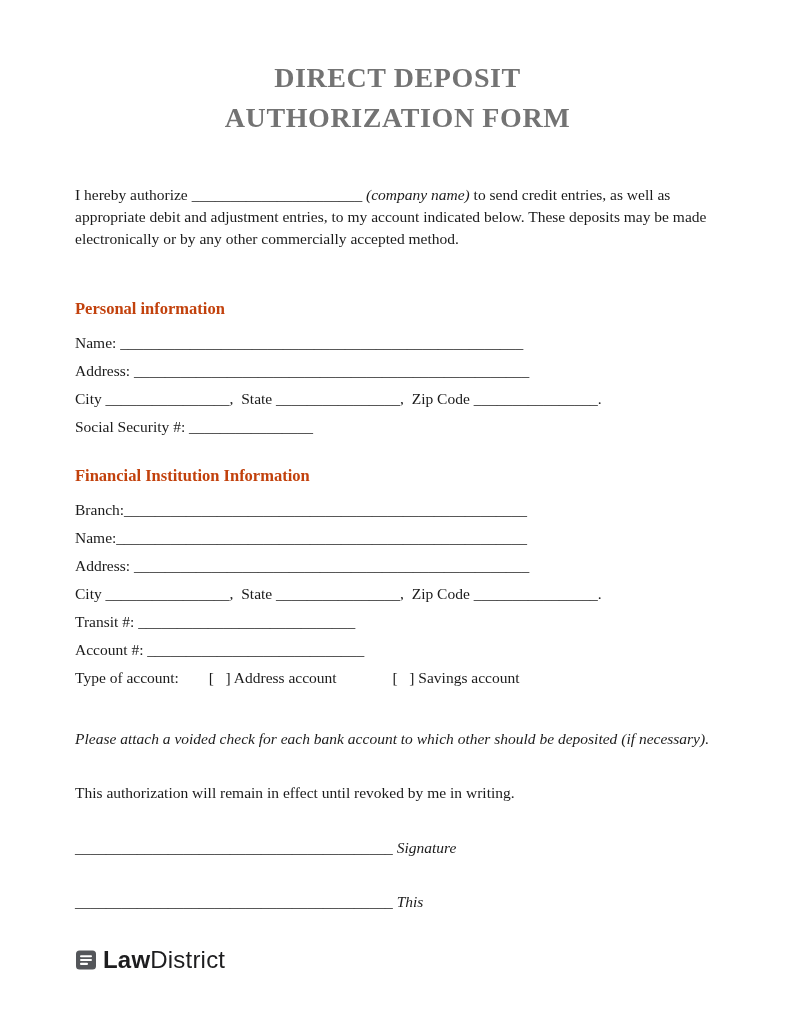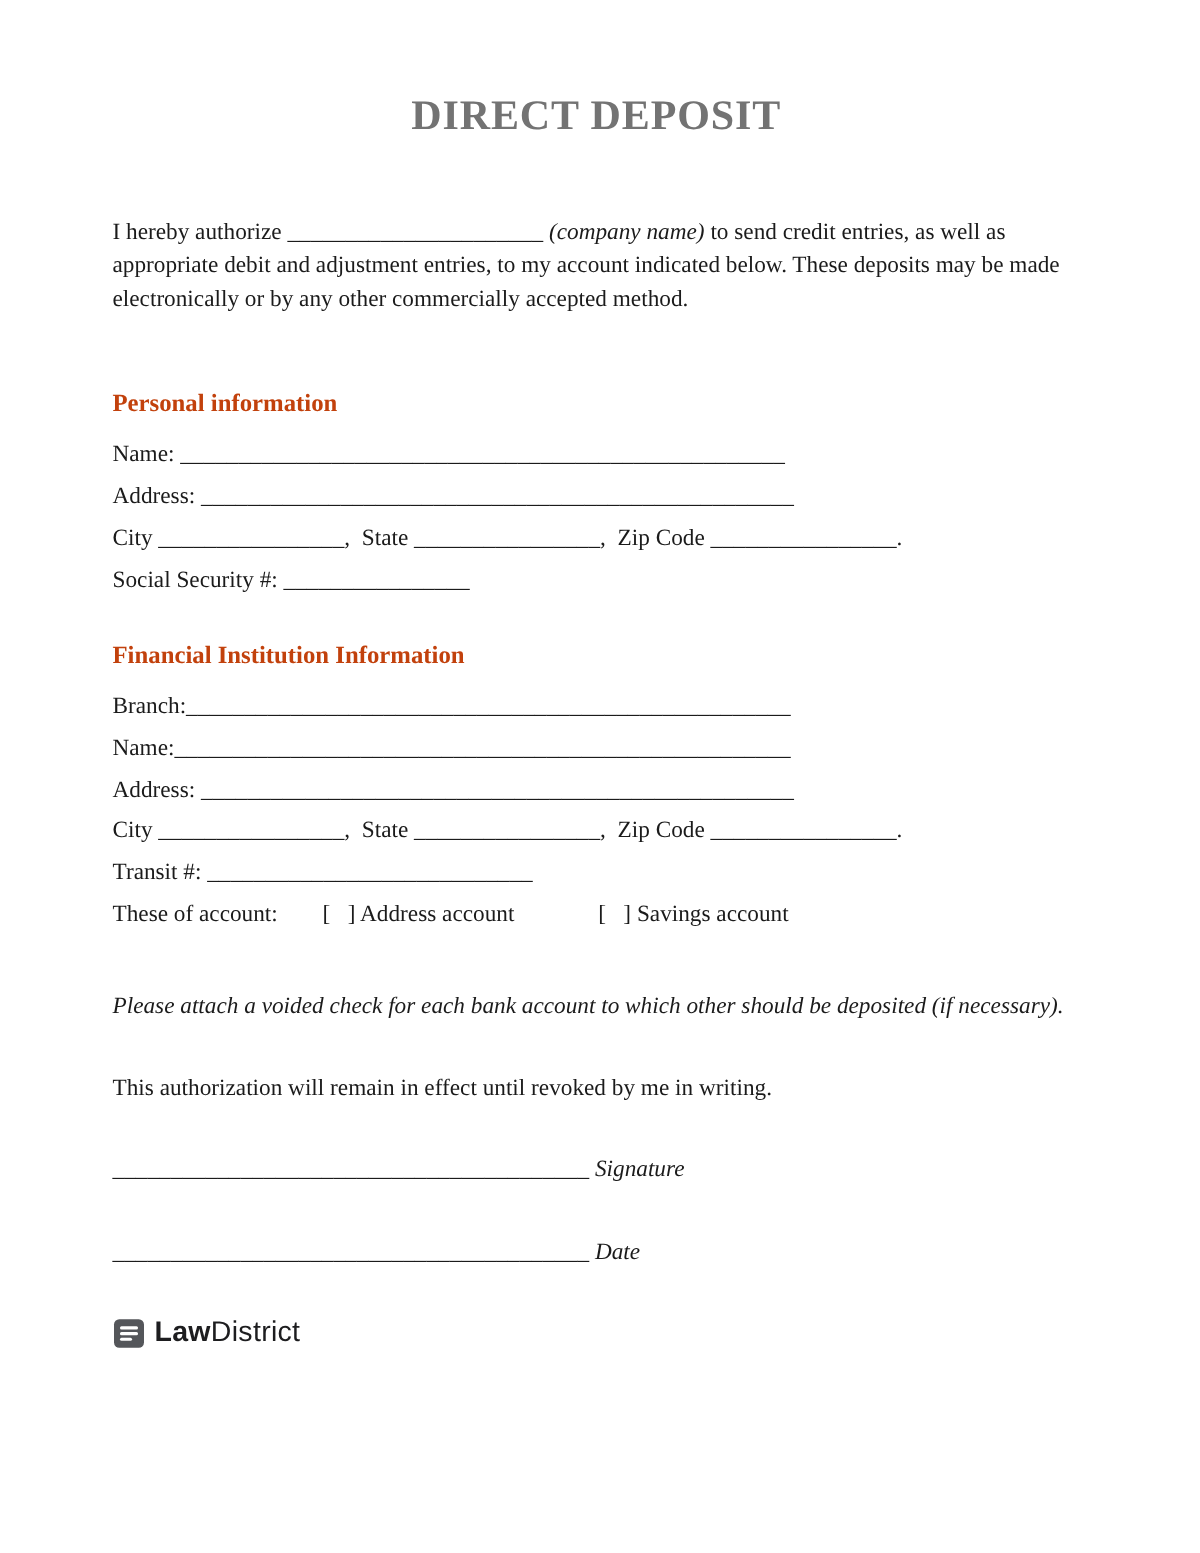--- a/index.html
+++ b/index.html
@@ -55,34 +55,35 @@
   .sig-row { margin-bottom: 33px; line-height: 1.4; }
   .footer {
     display: flex;
     align-items: center;
     gap: 6px;
     margin-top: 14px;
     font-family: "Liberation Sans", sans-serif;
   }
   .logo-icon { display: inline-flex; }
   .logo-text {
-    font-size: 19px;
+    font-size: 24px;
     color: #1d1d1f;
     letter-spacing: 0.2px;
   }
   .logo-text .bold { font-weight: 700; }
   .logo-text .regular { font-weight: 400; }
 </style>
 </head>
 <body>
 
 <div class="page">
 
   <h1 class="title">
     <div>DIRECT DEPOSIT</div>
+    <div>AUTHORIZATION FORM</div>
   </h1>
 
   <p class="intro">
     <span>I hereby authorize</span>
     <span>______________________</span>
     <span class="italic">(company name)</span>
     <span>to send credit entries, as well as appropriate debit and adjustment entries, to my account indicated below. These deposits may be made electronically or by any other commercially accepted method.</span>
   </p>
 
   <div class="section">
@@ -93,39 +94,40 @@
     <div class="field">Social Security #: ________________</div>
   </div>
 
   <div class="section">
     <h2 class="section-heading">Financial Institution Information</h2>
     <div class="field">Branch:____________________________________________________</div>
     <div class="field">Name:_____________________________________________________</div>
     <div class="field">Address: ___________________________________________________</div>
     <div class="field">City ________________,  State ________________,  Zip Code ________________.</div>
     <div class="field">Transit #: ____________________________</div>
+    <div class="field">Account #: ____________________________</div>
     <div class="account-type-row">
-      <span>These of account:</span>
+      <span>Type of account:</span>
       <span class="opt opt-checking">[   ] Address account</span>
       <span class="opt opt-savings">[   ] Savings account</span>
     </div>
   </div>
 
   <p class="note">Please attach a voided check for each bank account to which other should be deposited (if necessary).</p>
 
   <p class="auth-statement">This authorization will remain in effect until revoked by me in writing.</p>
 
   <div class="signature-block">
     <div class="sig-row">
       <span>_________________________________________</span>
       <span class="italic">Signature</span>
     </div>
     <div class="sig-row">
       <span>_________________________________________</span>
-      <span class="italic">Date</span>
+      <span class="italic">This</span>
     </div>
   </div>
 
   <div class="footer">
     <span class="logo-icon">
       <svg width="22" height="22" viewBox="0 0 22 22" aria-hidden="true">
         <rect x="1" y="1.5" width="20" height="19" rx="3.5" fill="#54565a"></rect>
         <rect x="5" y="6.2" width="12" height="2.1" rx="1" fill="#ffffff"></rect>
         <rect x="5" y="10.0" width="12" height="2.1" rx="1" fill="#ffffff"></rect>
         <rect x="5" y="13.8" width="8" height="2.1" rx="1" fill="#ffffff"></rect>

